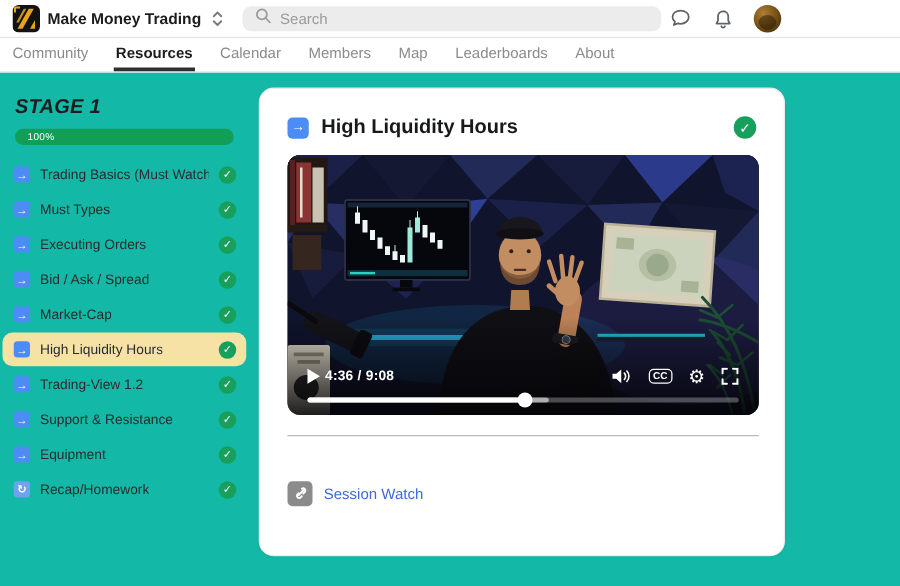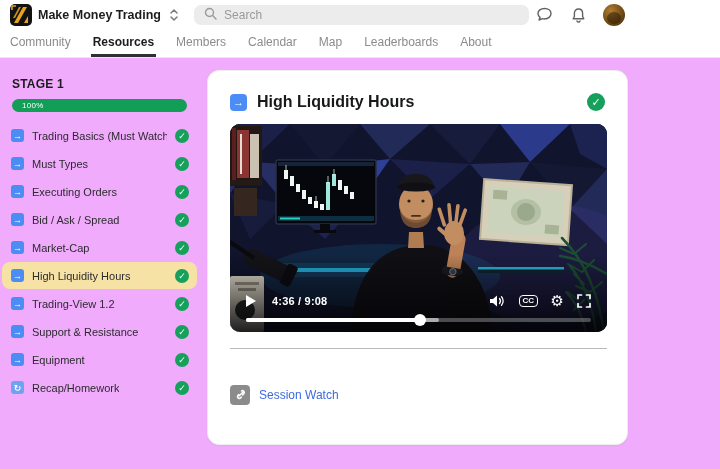--- a/index.html
+++ b/index.html
@@ -1,18 +1,18 @@
 <!DOCTYPE html>
 <html><head>
 <meta charset="utf-8">
 <style>
   * { margin:0; padding:0; box-sizing:border-box; }
   html,body { background:#e9e9e9; }
   body { font-family:"Liberation Sans","DejaVu Sans",sans-serif; }
-  .screen { position:relative; width:720px; height:469px; background:#f0abfc; overflow:hidden; }
+  .screen { position:relative; width:720px; height:469px; background:#14b8a6; overflow:hidden; }
 
   
   .topbar { height:30px; background:#fff; display:flex; align-items:center; padding:0 95px 0 10px; gap:6px; }
   .logo { width:22px; height:22px; border-radius:5px; flex:0 0 auto; }
   .community-name { font-size:12.5px; font-weight:700; color:#1d1d1f; white-space:nowrap; }
   .switcher { width:14px; height:18px; display:flex; align-items:center; justify-content:center; cursor:pointer; }
   .searchbar { width:356px; height:20px; background:#ececec; border-radius:7px; display:flex; align-items:center; gap:7px; padding:0 10px; margin-left:8px; }
   .searchbar .ph { font-size:12px; color:#9a9a9a; }
   .tb-icons { margin-left:auto; display:flex; align-items:center; gap:16px; }
   .tb-ic { width:18px; height:18px; display:flex; align-items:center; justify-content:center; cursor:pointer; }
@@ -22,21 +22,21 @@
   
   .tabs { height:28px; background:#fff; border-bottom:1px solid #e7e7e7; display:flex; align-items:stretch; gap:18px; padding:0 8px; }
   .tab { display:flex; align-items:center; font-size:12px; color:#8b8b8b; border-bottom:3px solid transparent; padding:0 2px; cursor:pointer; white-space:nowrap; }
   .tab.active { color:#1c1c1e; font-weight:700; border-bottom-color:#2f2f31; }
 
   
   .content { display:flex; align-items:flex-start; }
 
   
   .sidebar { width:207px; flex:0 0 auto; padding:19px 20px 0 12px; }
-  .stage { font-size:12px; font-weight:700; color:#1c1c1e; letter-spacing:.2px; }
+  .stage { font-size:16px; font-weight:700; color:#1c1c1e; letter-spacing:.2px;font-style:italic; }
   .progress-pill { margin-top:8px; height:13px; background:#129e57; border-radius:7px; display:flex; align-items:center; padding:0 0 0 10px; }
   .progress-pill span { font-size:8px; font-weight:400; color:#fff; letter-spacing:.3px; }
   .lesson-list { margin-top:10px; }
   .l-item { display:flex; align-items:center; gap:8px; height:27px; margin:0 -10px 1px -10px; padding:0 8px 0 9px; border-radius:8px; cursor:pointer; }
   .l-item.active { background:#f7e2a6; }
   .sq-ic { width:13px; height:13px; border-radius:3px; background:#4b8cf5; color:#fff; font-size:9px; font-weight:700; display:flex; align-items:center; justify-content:center; flex:0 0 auto; }
   .sq-ic.lt { background:#6ea3f2; }
   .l-label { font-size:11px; color:#2b2b2d; white-space:nowrap; overflow:hidden; }
   .check { margin-left:auto; width:14px; height:14px; border-radius:50%; background:#16a05b; color:#fff; font-size:9px; font-weight:700; display:flex; align-items:center; justify-content:center; flex:0 0 auto; }
 
@@ -45,21 +45,21 @@
   .card-head { display:flex; align-items:center; gap:10px; }
   .sq-ic.lg { width:17px; height:17px; border-radius:4px; font-size:11px; }
   .lesson-title { font-size:16px; font-weight:700; color:#18191b; }
   .check.lg { width:18px; height:18px; font-size:11px; }
 
   
   .video { position:relative; margin-top:13px; width:377px; height:208px; border-radius:10px; overflow:hidden; background:#000; cursor:pointer; }
   .video svg.scene { position:absolute; inset:0; width:100%; height:100%; display:block; }
   .vignette { position:absolute; left:0; right:0; bottom:0; height:78px; background:linear-gradient(to bottom, rgba(0,0,0,0), rgba(3,3,6,.88)); }
   .controls { position:absolute; left:0; right:0; bottom:0; padding:0 16px 10px; }
-  .ctl-row { display:flex; align-items:center; gap:16px; color:#fff; margin-bottom:9px; }
+  .ctl-row { display:flex; align-items:center; gap:4px; color:#fff; margin-bottom:9px; }
   .play-btn { width:0; height:0; border-left:10px solid #fff; border-top:6px solid transparent; border-bottom:6px solid transparent; cursor:pointer; }
   .time { font-size:11px; font-weight:700; letter-spacing:.2px; }
   .ctl-right { margin-left:auto; display:flex; align-items:center; gap:13px; }
   .ctl-ic { display:flex; align-items:center; justify-content:flex-end; height:16px; cursor:pointer; color:#fff; }
   .cc-badge { border:1.5px solid #fff; border-radius:4px; font-size:8px; font-weight:700; padding:1px 2.5px; line-height:1; }
   .gear { font-size:15px; line-height:1; font-family:"DejaVu Sans",sans-serif; }
   .track { position:relative; height:4px; border-radius:2px; background:rgba(255,255,255,.28); cursor:pointer; }
   .buffered { position:absolute; left:0; top:0; bottom:0; border-radius:2px; background:rgba(255,255,255,.55); }
   .played { position:absolute; left:0; top:0; bottom:0; border-radius:2px; background:#fff; }
   .handle { position:absolute; right:-6px; top:-4px; width:12px; height:12px; border-radius:50%; background:#fff; }
@@ -114,22 +114,22 @@
           <path d="M6,14 a1.6,1.6 0 0 0 3,0"></path>
         </svg>
       </div>
       <div class="avatar"></div>
     </div>
   </header>
 
   <nav class="tabs">
     <div class="tab">Community</div>
     <div class="tab active">Resources</div>
+    <div class="tab">Calendar</div>
     <div class="tab">Members</div>
-    <div class="tab">Calendar</div>
     <div class="tab">Map</div>
     <div class="tab">Leaderboards</div>
     <div class="tab">About</div>
   </nav>
 
   <div class="content">
 
     <aside class="sidebar">
       <div class="stage">STAGE 1</div>
       <div class="progress-pill">

